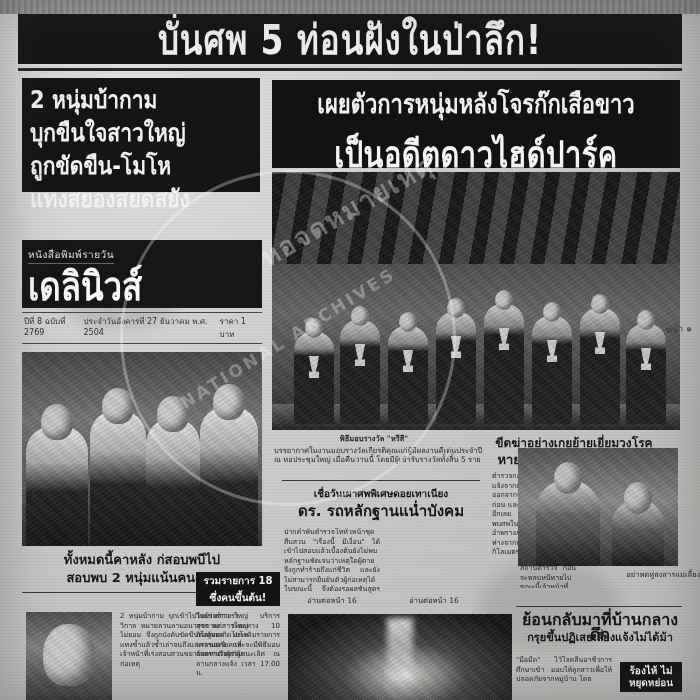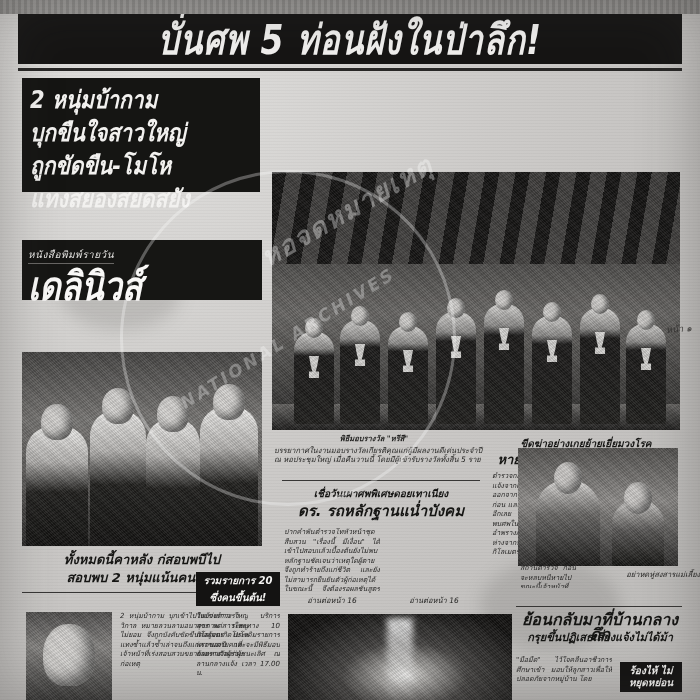--- a/index.html
+++ b/index.html
@@ -10,21 +10,20 @@
   body {
     font-family: "DejaVu Sans", sans-serif;
   }
   #page {
     position: relative;
     width: 700px;
     height: 700px;
     overflow: hidden;
     background: #ec4899;
     filter: saturate(0.25);
-    font-style: italic;
   }
   
   .paper {
     position: absolute;
     inset: 0;
     background:
       repeating-linear-gradient(0deg, rgba(0,0,0,0.025) 0px, rgba(0,0,0,0.025) 1px, rgba(255,255,255,0.02) 1px, rgba(255,255,255,0.02) 3px),
       radial-gradient(ellipse at 20% 10%, #e2ded4 0%, #cfcac0 45%, #bdb8ae 100%);
   }
   .edge-dark {
@@ -110,21 +109,21 @@
     font-weight: bold;
     transform: scaleY(1.25);
     white-space: nowrap;
     margin-top: 10px;
     letter-spacing: 0.5px;
   }
   
   .nameplate {
     position: absolute;
     left: 22px; top: 240px;
-    width: 240px; height: 60px;
+    width: 240px; height: 68px;
     background: #18160f;
     box-sizing: border-box;
     padding: 3px 6px;
   }
   .np-small {
     color: #e9e5dc;
     font-size: 10px;
     letter-spacing: .5px;
     border-bottom: 1px solid #6b665c;
     padding-bottom: 1px;
@@ -370,20 +369,24 @@
   </div>
   <div class="banner-rule" style="top:68px;"></div>
 
   <div class="lead-block">
     <div class="lead-line">2 หนุ่มบ้ากาม</div>
     <div class="lead-line">บุกขืนใจสาวใหญ่</div>
     <div class="lead-line">ถูกขัดขืน-โมโห</div>
     <div class="lead-line">แทงสยองสยดสยัง</div>
   </div>
 
+  <div class="top-right-head">
+    <div class="trh-1">เผยตัวการหนุ่มหลังโจรก๊กเสือขาว</div>
+    <div class="trh-2">เป็นอดีตดาวไฮด์ปาร์ค</div>
+  </div>
 
   <div class="photo" id="stage-photo">
     <div class="stage-drape"></div>
     <div class="stage-floor"></div>
     <div class="stage-figure" style="left:22px;height:92px;">
         <div class="head"></div>
         <div class="trophy"></div>
       </div>
     <div class="stage-figure" style="left:68px;height:104px;">
         <div class="head"></div>
@@ -416,20 +419,25 @@
     <div class="grain"></div>
   </div>
 
   <div class="cap" style="left:274px;top:434px;width:200px;font-weight:bold;">พิธีมอบรางวัล "หรีสี"</div>
   <div class="cap" style="left:274px;top:446px;width:210px;text-align:left;">บรรยากาศในงานมอบรางวัลเกียรติคุณแก่ผู้มีผลงานดีเด่นประจำปี ณ หอประชุมใหญ่ เมื่อคืนวานนี้ โดยมีผู้เข้ารับรางวัลทั้งสิ้น 5 ราย</div>
 
   <div class="nameplate">
     <span class="np-small">หนังสือพิมพ์รายวัน</span>
     <div class="np-big">เดลินิวส์</div>
   </div>
+  <div class="np-meta">
+    <span>ปีที่ 8 ฉบับที่ 2769</span>
+    <span>ประจำวันอังคารที่ 27 ธันวาคม พ.ศ. 2504</span>
+    <span>ราคา 1 บาท</span>
+  </div>
 
   <div class="photo" id="handshake-photo">
     <div class="hs-person" style="left:4px;width:62px;height:120px;">
         <div class="head"></div>
       </div>
     <div class="hs-person" style="left:68px;width:56px;height:136px;">
         <div class="head"></div>
       </div>
     <div class="hs-person" style="left:124px;width:54px;height:128px;">
         <div class="head"></div>
@@ -437,21 +445,21 @@
     <div class="hs-person" style="left:178px;width:58px;height:140px;">
         <div class="head"></div>
       </div>
     <div class="grain"></div>
   </div>
 
   <div class="sub-head" style="left:24px;top:552px;width:236px;font-size:13px;">ทั้งหมดนี้คาหลัง ก่สอบพบีไป</div>
   <div class="sub-head" style="left:24px;top:570px;width:236px;font-size:13px;">สอบพบ 2 หนุ่มแน้นคนงาน</div>
   <div class="rule-h" style="left:22px;top:592px;width:240px;"></div>
 
-  <div class="sub-head" style="left:496px;top:436px;width:180px;font-size:10px;">ขีดฆ่าอย่างเกยย้ายเยี่ยมวงโรค</div>
+  <div class="sub-head" style="left:484px;top:436px;width:180px;font-size:12px;">ขีดฆ่าอย่างเกยย้ายเยี่ยมวงโรค</div>
   <div class="sub-head" style="left:492px;top:452px;width:190px;font-size:13px;">หายจากบ้าน 2 เดือน-พบเป็นศพ</div>
   <div class="body-col" style="left:492px;top:472px;width:84px;height:92px;">ตำรวจกองปราบปรามได้รับแจ้งจากญาติผู้ตายว่าได้หายออกจากบ้านไปเมื่อ 2 เดือนก่อน และไม่ได้ติดต่อกลับมาอีกเลย จึงออกตามหาและพบศพในสภาพถูกฆาตกรรมอำพรางภายในป่าละเมาะ ห่างจากหมู่บ้านราว 3 กิโลเมตร</div>
 
   <div class="rule-h" style="left:282px;top:480px;width:198px;"></div>
   <div class="sub-head" style="left:282px;top:486px;width:198px;font-size:10px;">เชื่อวันเผาศพพิเศษดอยเทาเนียง</div>
   <div class="sub-head" style="left:282px;top:504px;width:198px;font-size:15px;">ดร. รถหลักฐานแน่ำบังคม</div>
   <div class="body-col" style="left:284px;top:528px;width:96px;height:66px;">ปากคำพันตำรวจโทหัวหน้าชุดสืบสวน "เรื่องนี้ มีเงื่อน" ได้เข้าไปสอบแล้วเบื้องต้นยังไม่พบหลักฐานชัดเจนว่าเหตุใดผู้ตายจึงถูกทำร้ายถึงแก่ชีวิต และยังไม่สามารถยืนยันตัวผู้ก่อเหตุได้ในขณะนี้ จึงต้องรอผลชันสูตรจากแพทย์ประกอบสำนวนคดีต่อไป</div>
   <div class="cap" style="left:284px;top:596px;width:96px;">อ่านต่อหน้า 16</div>
   <div class="cap" style="left:386px;top:596px;width:96px;">อ่านต่อหน้า 16</div>
 
@@ -469,21 +477,21 @@
     <div class="grain"></div>
   </div>
   <div class="cap" style="left:534px;top:570px;width:160px;text-align:right;margin-left:40px;">อย่าหดหู่สงสารแม่เลี้ยงเดี่ยวรายนี้</div>
 
   <div class="body-col" style="left:120px;top:612px;width:128px;height:86px;">2 หนุ่มบ้ากาม บุกเข้าไปในบ้านสาว ใหญ่วิกาล หมายลวนลามอนาจาร แต่สาวใหญ่ไม่ยอม จึงถูกบังคับขัดขืนต่อสู้จนเกิดโมโหแทงซ้ำแล้วซ้ำเล่าจนถึงแก่ความตายคาที่ เจ้าหน้าที่เร่งสอบสวนขยายผลหาตัวผู้ร่วมก่อเหตุ</div>
   <div class="photo" id="portrait-photo">
     <div class="head"></div>
     <div class="grain"></div>
   </div>
 
-  <div class="blk-head" style="left:196px;top:572px;width:84px;height:34px;font-size:10px;padding:1px 3px;box-sizing:border-box;">รวมรายการ 20 ซึ่งคนขึ้นต้น!</div>
+  <div class="blk-head" style="left:196px;top:572px;width:84px;height:34px;font-size:10px;padding:1px 3px;box-sizing:border-box;">รวมรายการ 18 ซึ่งคนขึ้นต้น!</div>
   <div class="body-col" style="left:196px;top:612px;width:84px;height:86px;">วิ่งแข่งรำวงรา บริการสุขภาพ ระยะทาง 10 กิโลเมตร ประเดิมรายการแรกของปี และจะมีพิธีมอบถ้วยรางวัลแก่ผู้ชนะเลิศ ณ ลานกลางแจ้ง เวลา 17.00 น.</div>
 
   <div class="photo" id="fire-photo">
     <div class="fire-beam"></div>
     <div class="grain"></div>
   </div>
 
   <div class="rule-h" style="left:516px;top:606px;width:166px;"></div>
   <div class="sub-head" style="left:514px;top:612px;width:172px;font-size:16px;">ย้อนกลับมาที่บ้านกลางดึก</div>
   <div class="sub-head" style="left:514px;top:630px;width:172px;font-size:11px;">กรุยขึ้นปฏิเสธเลี่ยงแจ้งไม่ได้ม้า</div>

